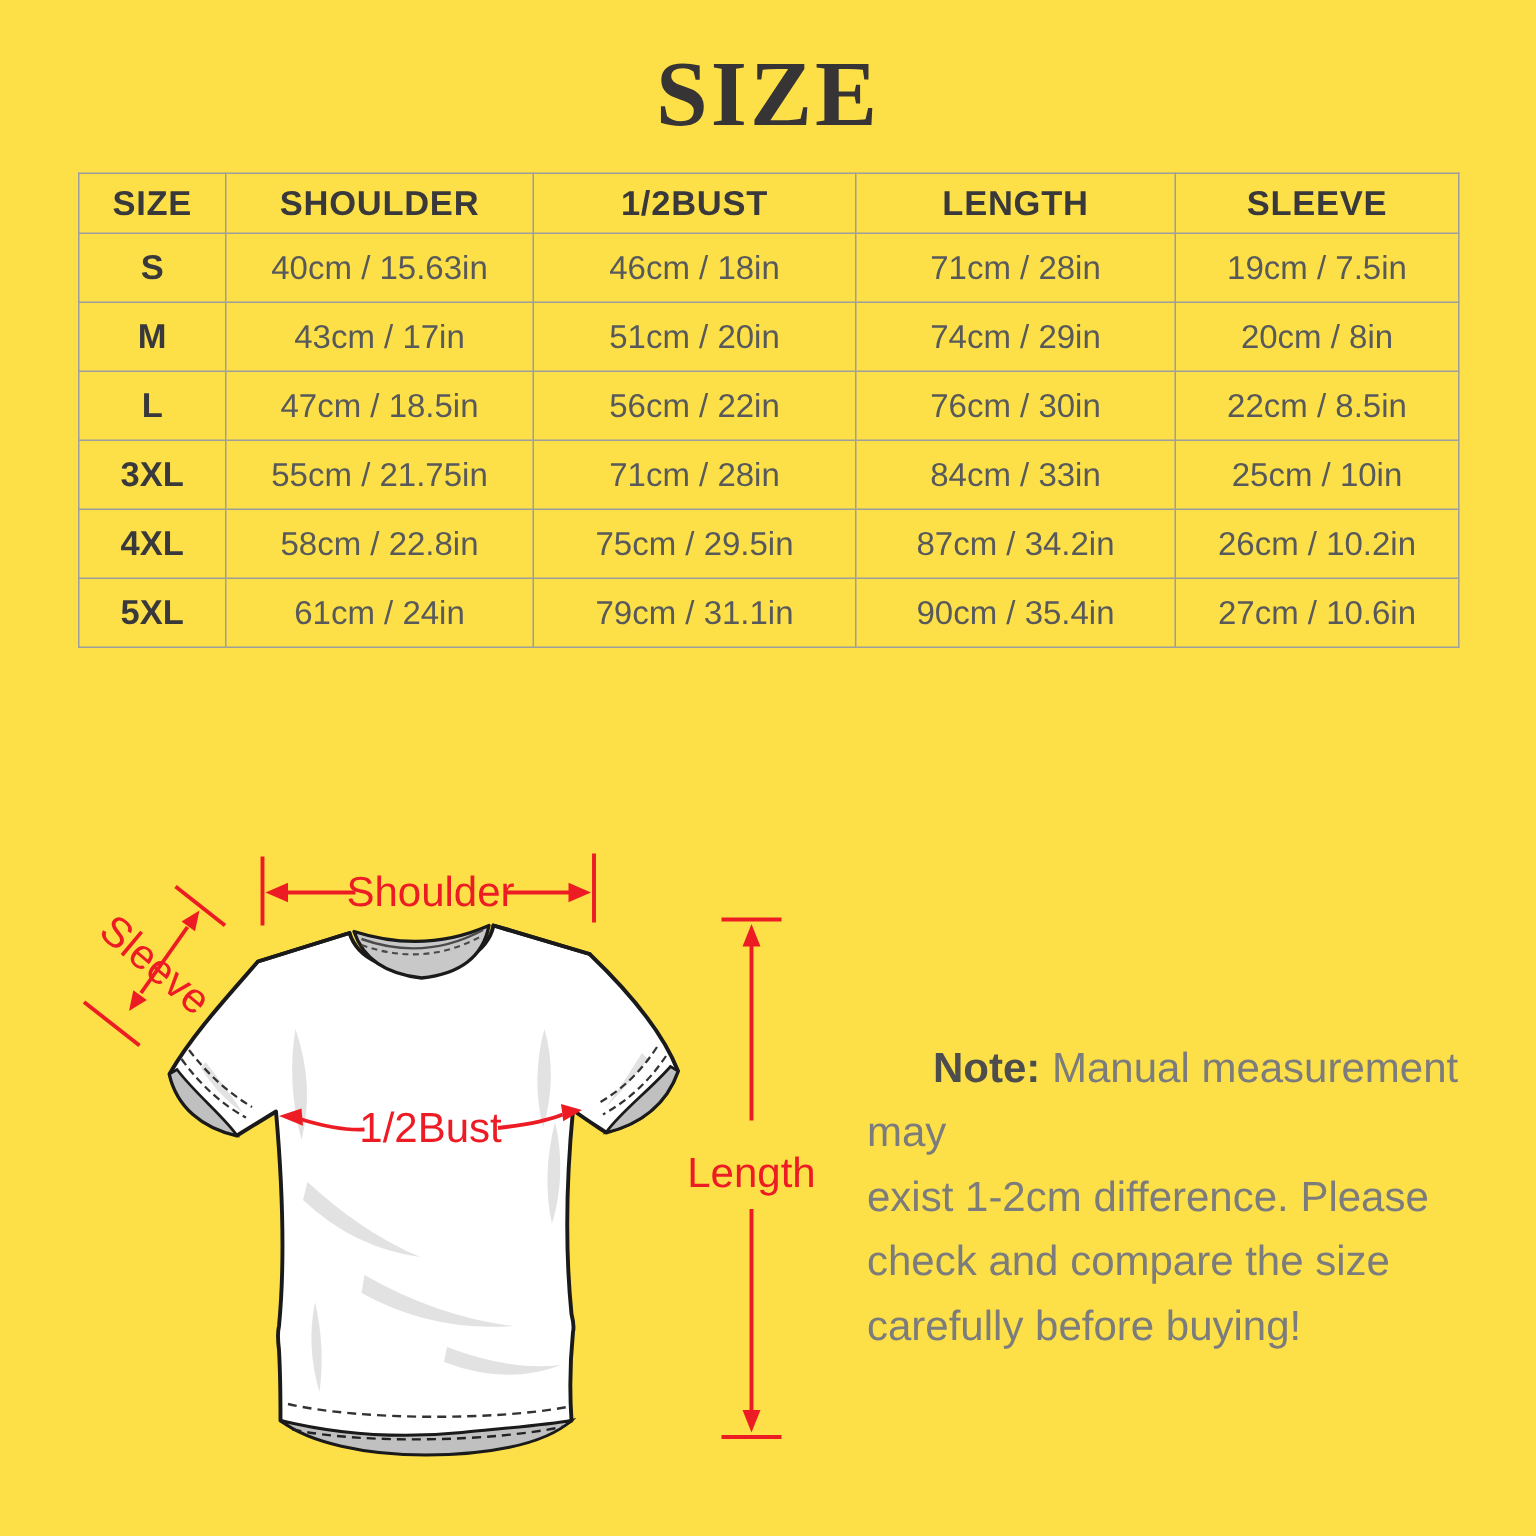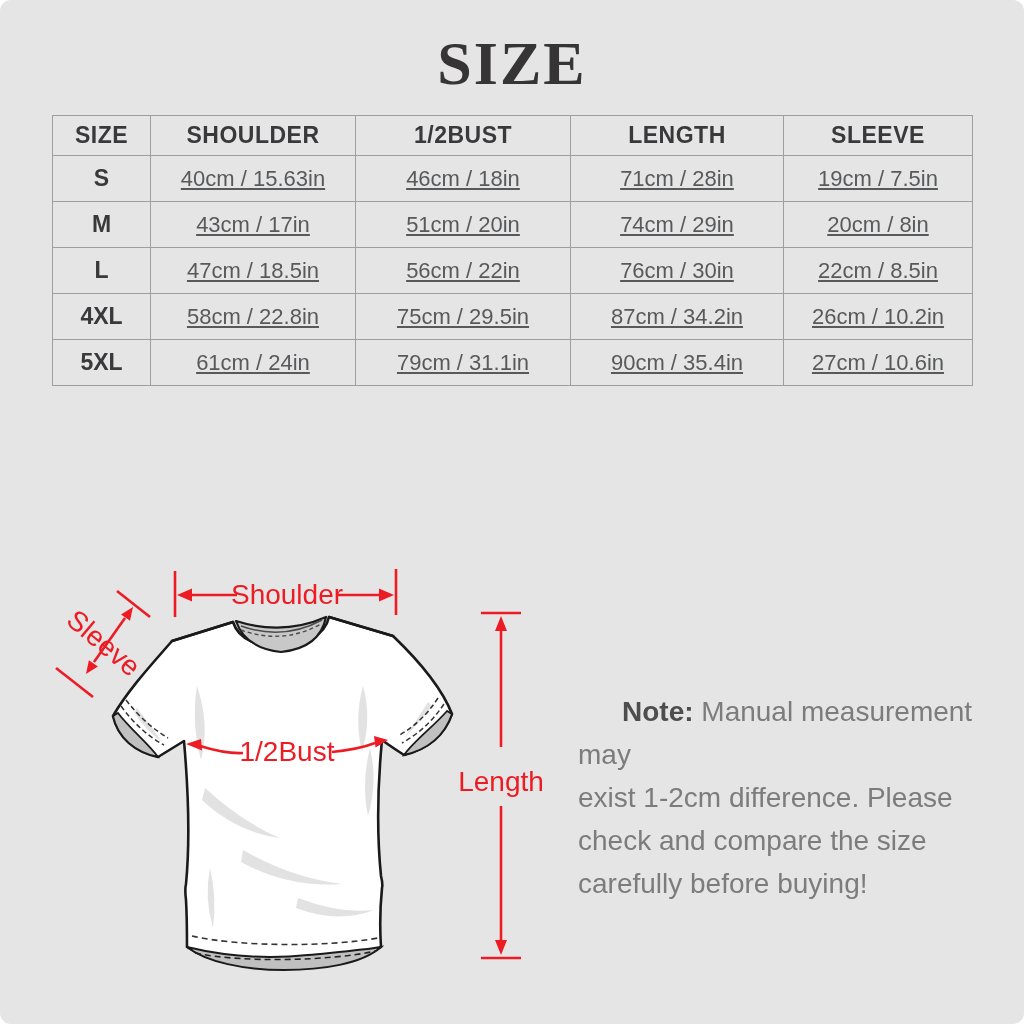--- a/index.html
+++ b/index.html
@@ -1,29 +1,29 @@
 <!DOCTYPE html>
 <html><head>
 <meta charset="utf-8">
 <style>
   html,body{margin:0;padding:0;background:#ffffff;}
-  .stage{position:relative;width:1024px;height:1024px;background:#e5e5e5;overflow:hidden;
-         font-family:"Liberation Sans",sans-serif;border-radius:11px;}
+  .stage{position:relative;width:1024px;height:1024px;background:#fde047;overflow:hidden;
+         font-family:"Liberation Sans",sans-serif;}
   .title{position:absolute;left:0;top:28px;width:1024px;text-align:center;
          font-family:"Liberation Serif","DejaVu Serif",serif;font-weight:700;
          font-size:62px;letter-spacing:2px;color:#373435;}
   table.size-table{position:absolute;left:52px;top:115px;width:920px;
          border-collapse:collapse;table-layout:fixed;}
   table.size-table td{border:1px solid #9e9e9e;text-align:center;vertical-align:middle;
          padding:0;overflow:hidden;white-space:nowrap;}
   table.size-table tr{height:46px;}
   table.size-table tr.head-row{height:40px;}
   .head-row td{font-weight:700;font-size:23px;color:#39393b;letter-spacing:0.5px;}
   td.size-cell{font-weight:700;font-size:23px;color:#39393b;}
-  td.val-cell{font-size:22px;color:#58595b;text-decoration:underline;}
+  td.val-cell{font-size:22px;color:#58595b;}
   col.c-size{width:98px;}  col.c-shoulder{width:205px;}
   col.c-bust{width:215px;} col.c-length{width:213px;} col.c-sleeve{width:189px;}
   .diagram-svg{position:absolute;left:0;top:0;width:1024px;height:1024px;}
   .note{position:absolute;left:578px;top:690px;width:404px;
         font-size:28px;line-height:43px;color:#7c7c7c;}
   .note-label{font-weight:700;color:#4d4d4d;margin-left:44px;}
   .red-label{font-family:"Liberation Sans",sans-serif;font-size:28px;fill:#ed1c24;}
 </style>
 </head>
 <body>
@@ -61,20 +61,27 @@
         <td class="val-cell">51cm / 20in</td>
         <td class="val-cell">74cm / 29in</td>
         <td class="val-cell">20cm / 8in</td>
       </tr>
       <tr>
         <td class="size-cell">L</td>
         <td class="val-cell">47cm / 18.5in</td>
         <td class="val-cell">56cm / 22in</td>
         <td class="val-cell">76cm / 30in</td>
         <td class="val-cell">22cm / 8.5in</td>
+      </tr>
+      <tr>
+        <td class="size-cell">3XL</td>
+        <td class="val-cell">55cm / 21.75in</td>
+        <td class="val-cell">71cm / 28in</td>
+        <td class="val-cell">84cm / 33in</td>
+        <td class="val-cell">25cm / 10in</td>
       </tr>
       <tr>
         <td class="size-cell">4XL</td>
         <td class="val-cell">58cm / 22.8in</td>
         <td class="val-cell">75cm / 29.5in</td>
         <td class="val-cell">87cm / 34.2in</td>
         <td class="val-cell">26cm / 10.2in</td>
       </tr>
       <tr>
         <td class="size-cell">5XL</td>

